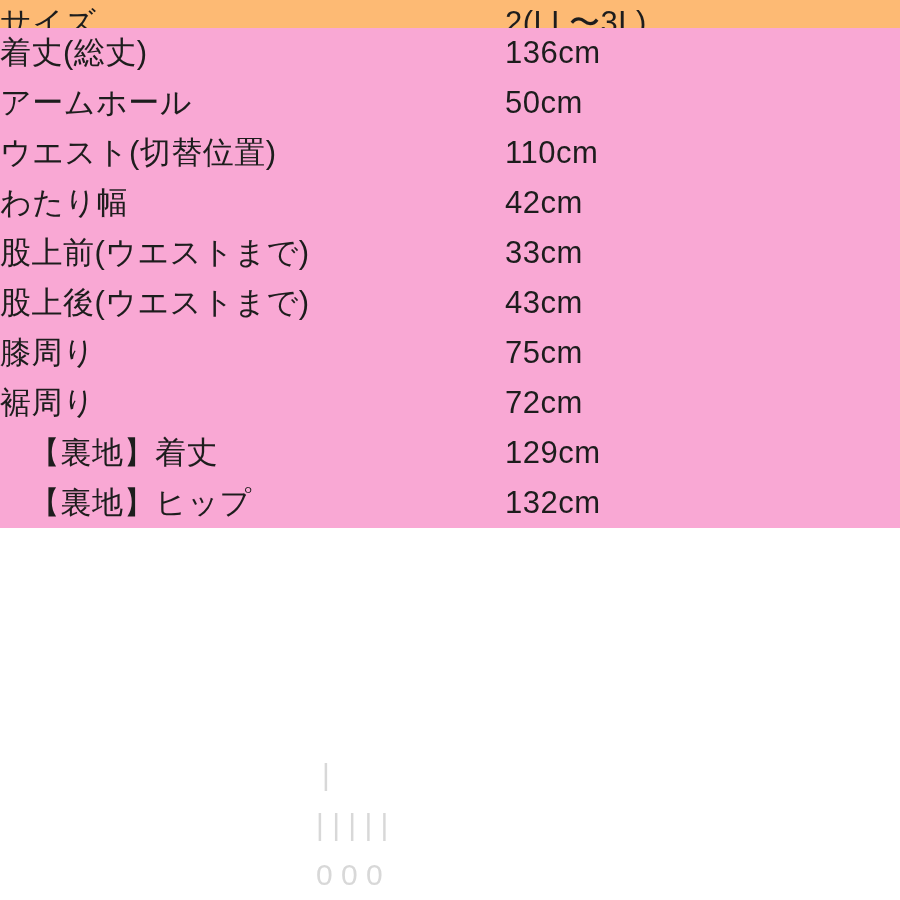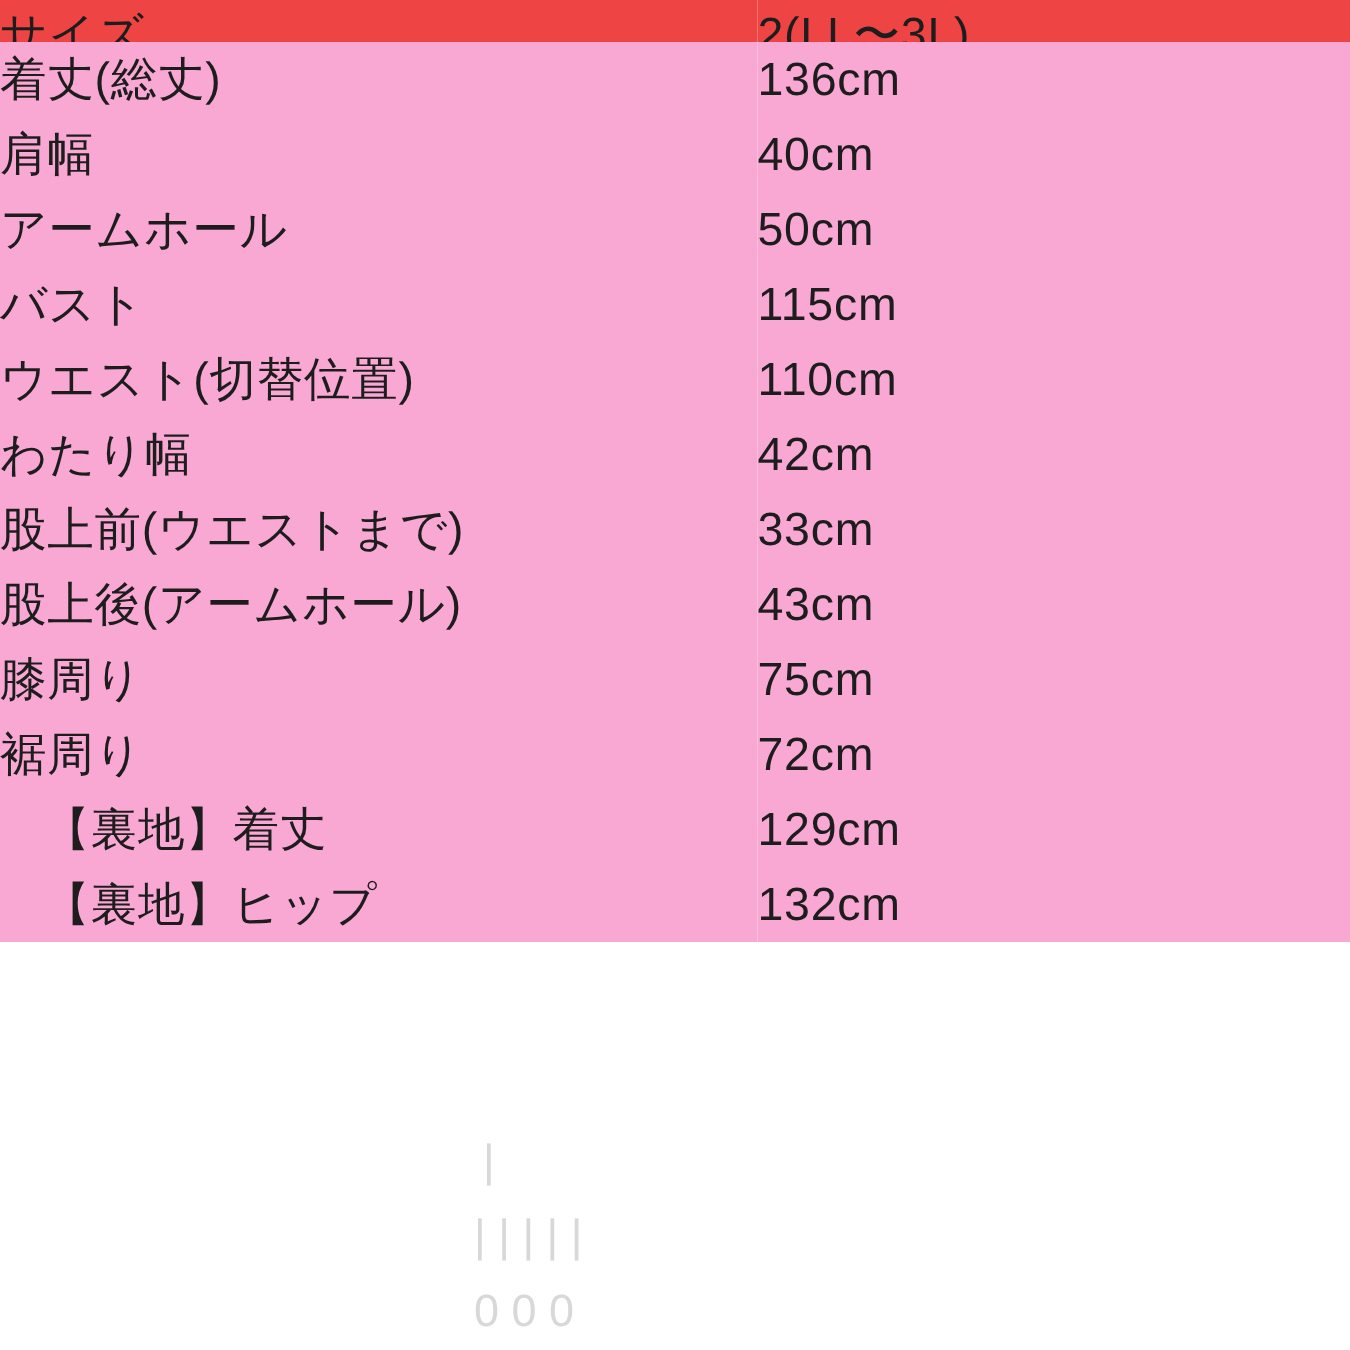--- a/index.html
+++ b/index.html
@@ -27,21 +27,21 @@
     width: 900px;
     border-collapse: collapse;
     table-layout: fixed;
   }
 
   table.size-table tr {
     background: #f9a8d4;
   }
 
   table.size-table tr.header-row {
-    background: #ef4444;
+    background: #fdba74;
   }
 
   table.size-table td {
     vertical-align: top;
     padding: 0;
     border: none;
   }
 
   td.label-cell {
     width: 505px;
@@ -132,45 +132,37 @@
             <div class="clip-top">
               <span>2(LL〜3L)</span>
             </div>
           </td>
         </tr>
       <tr>
             <td class="label-cell"><span>着丈(総丈)</span></td>
             <td class="value-cell"><span>136cm</span></td>
           </tr>
           <tr>
-            <td class="label-cell"><span>肩幅</span></td>
-            <td class="value-cell"><span>40cm</span></td>
-          </tr>
-          <tr>
             <td class="label-cell"><span>アームホール</span></td>
             <td class="value-cell"><span>50cm</span></td>
-          </tr>
-          <tr>
-            <td class="label-cell"><span>バスト</span></td>
-            <td class="value-cell"><span>115cm</span></td>
           </tr>
           <tr>
             <td class="label-cell"><span>ウエスト(切替位置)</span></td>
             <td class="value-cell"><span>110cm</span></td>
           </tr>
           <tr>
             <td class="label-cell"><span>わたり幅</span></td>
             <td class="value-cell"><span>42cm</span></td>
           </tr>
           <tr>
             <td class="label-cell"><span>股上前(ウエストまで)</span></td>
             <td class="value-cell"><span>33cm</span></td>
           </tr>
           <tr>
-            <td class="label-cell"><span>股上後(アームホール)</span></td>
+            <td class="label-cell"><span>股上後(ウエストまで)</span></td>
             <td class="value-cell"><span>43cm</span></td>
           </tr>
           <tr>
             <td class="label-cell"><span>膝周り</span></td>
             <td class="value-cell"><span>75cm</span></td>
           </tr>
           <tr>
             <td class="label-cell"><span>裾周り</span></td>
             <td class="value-cell"><span>72cm</span></td>
           </tr>

